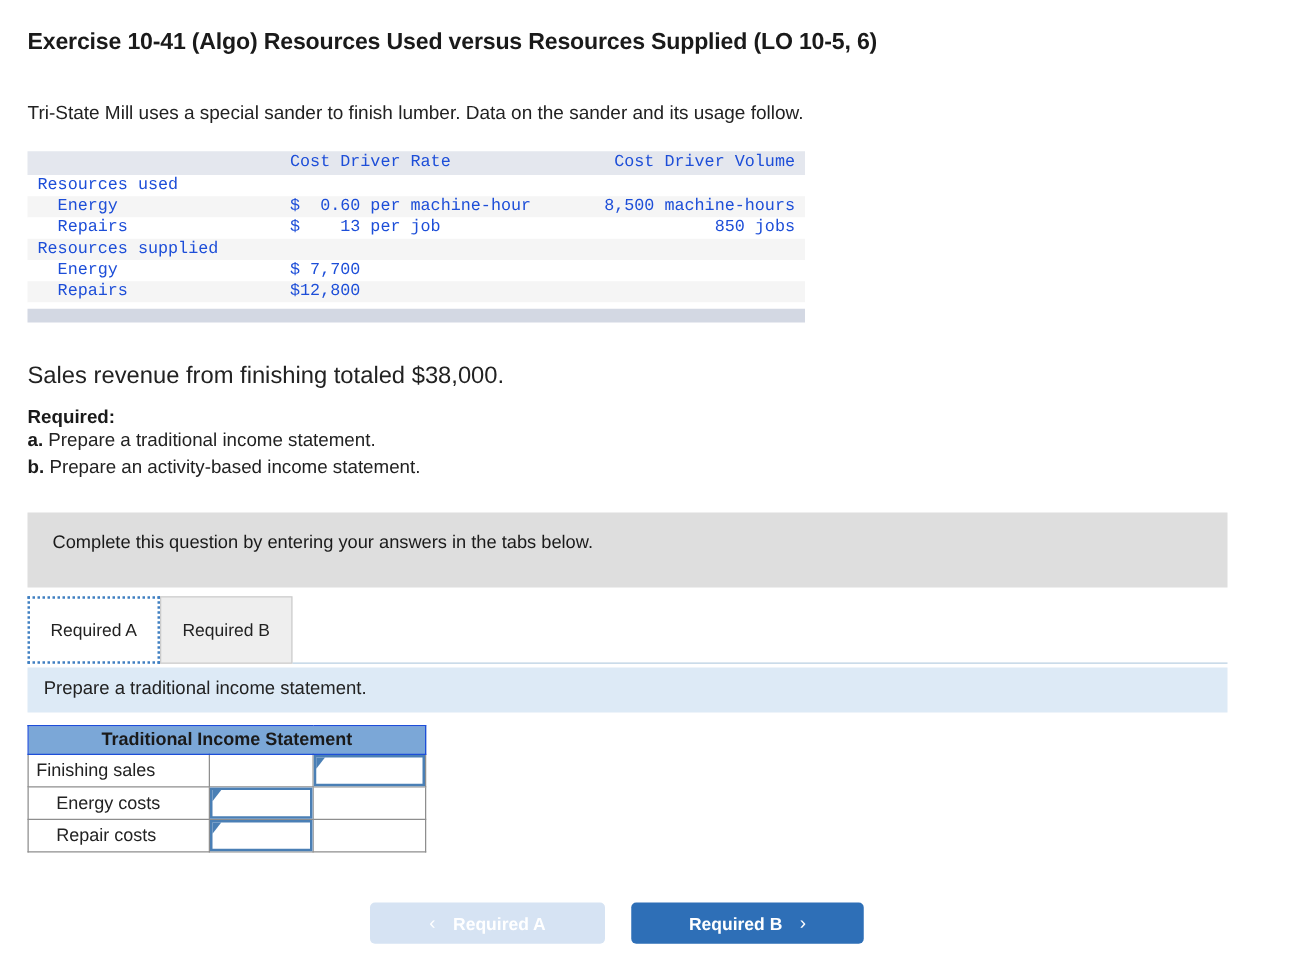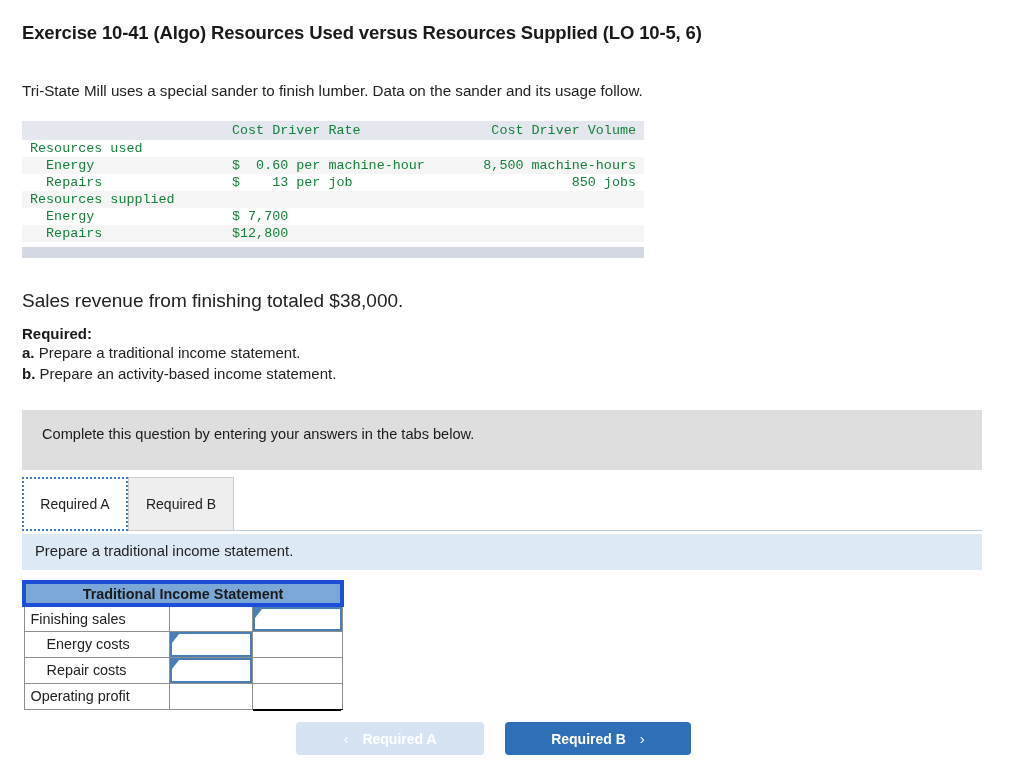--- a/index.html
+++ b/index.html
@@ -34,21 +34,21 @@
   }
 
   
   .data-table {
     position: absolute;
     left: 22px; top: 121px;
     width: 622px;
     border-collapse: collapse;
     font-family: "Liberation Mono", "DejaVu Sans Mono", monospace;
     font-size: 13.4px;
-    color: #15803d;
+    color: #1d4ed8;
   }
   .data-table td {
     padding: 0;
     height: 17px;
     line-height: 17px;
     white-space: pre;
     vertical-align: middle;
   }
   .dt-head td { background: #e4e7ee; height: 19px; line-height: 19px; }
   .dt-shade td { background: #f5f5f5; }
@@ -169,21 +169,21 @@
     height: 26px;
     padding: 0 6px;
     vertical-align: middle;
   }
   .at-head td {
     background: #7ba7d7;
     color: #1a1a1a;
     font-weight: bold;
     text-align: center;
     height: 23px;
-    border: 4px solid #1d4ed8;
+    border: 1px solid #1d4ed8;
   }
   .at-label { width: 145px; white-space: nowrap; }
   .at-label.indent { padding-left: 22px !important; }
   .cell-mid { width: 83px; padding: 0 !important; }
   .cell-right { width: 90px; padding: 0 !important; }
 
   
   .inp {
     position: relative;
     width: 100%;
@@ -346,29 +346,20 @@
       <tr>
         <td class="at-label indent">Repair costs</td>
         <td class="cell-mid">
           <div class="inp"></div>
         </td>
         <td class="cell-right rule-top">
           <div class="blank"></div>
         </td>
       </tr>
 
-      <tr>
-        <td class="at-label">Operating profit</td>
-        <td class="cell-mid">
-          <div class="blank"></div>
-        </td>
-        <td class="cell-right rule-dbl">
-          <div class="blank"></div>
-        </td>
-      </tr>
     </tbody>
   </table>
 
   <div class="btn btn-prev">
     <span class="chev">‹</span>
     <span>Required A</span>
   </div>
   <div class="btn btn-next">
     <span>Required B</span>
     <span class="chev">›</span>

